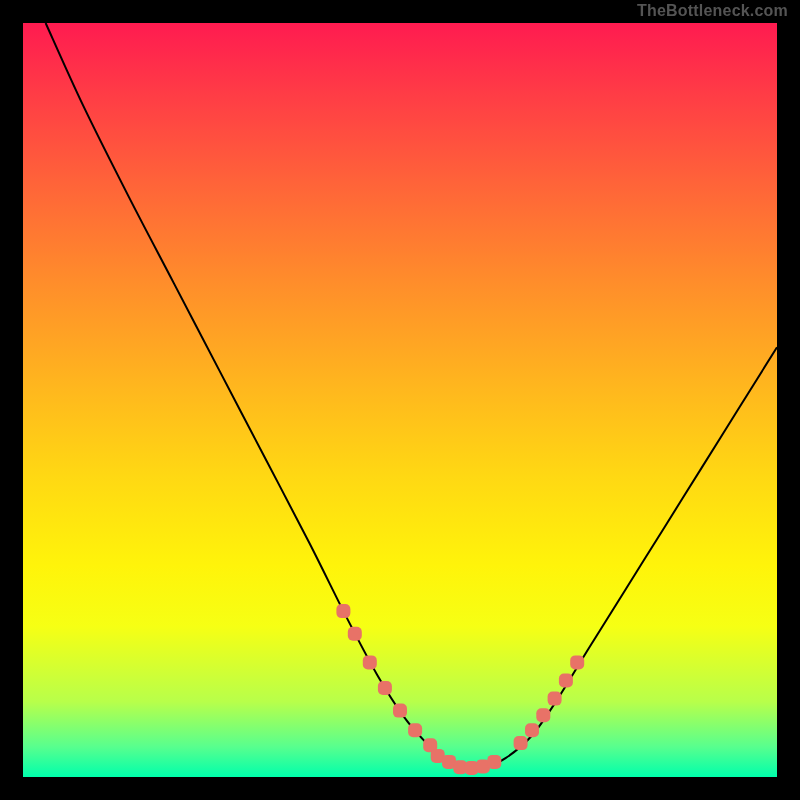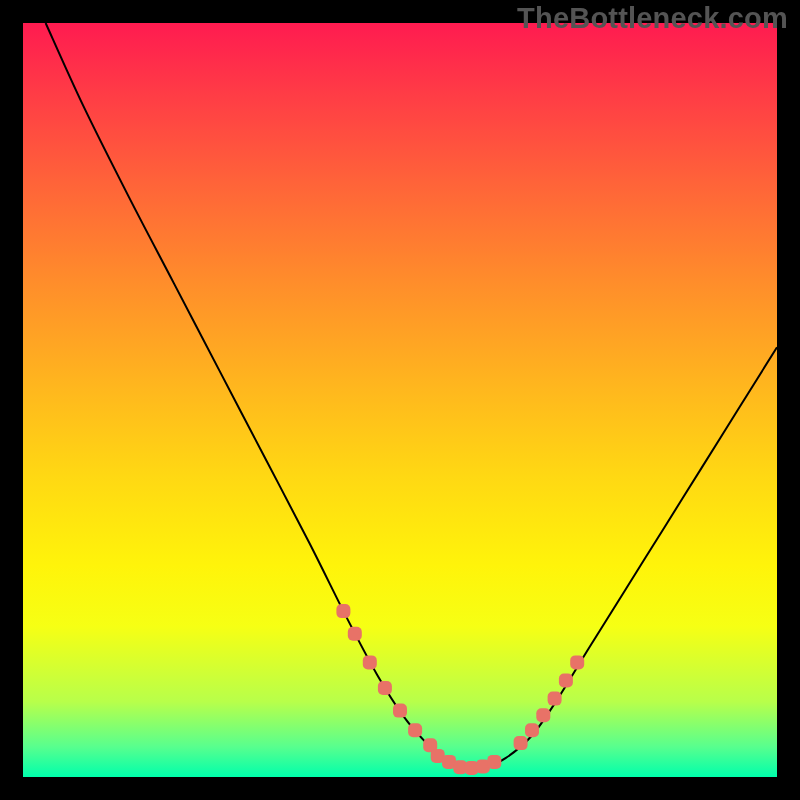--- a/index.html
+++ b/index.html
@@ -29,21 +29,21 @@
       #b8ff4a 90%,
       #58ff8e 96%,
       #00ffac 100%
     );
   }
   .watermark {
     position: absolute;
     top: 2px;
     right: 12px;
     font-family: Arial, Helvetica, sans-serif;
-    font-size: 29px;
+    font-size: 16px;
     font-weight: bold;
     color: #545454;
     letter-spacing: 0.2px;
   }
   svg.plot {
     position: absolute;
     left: 23px;
     top: 23px;
     width: 754px;
     height: 754px;

